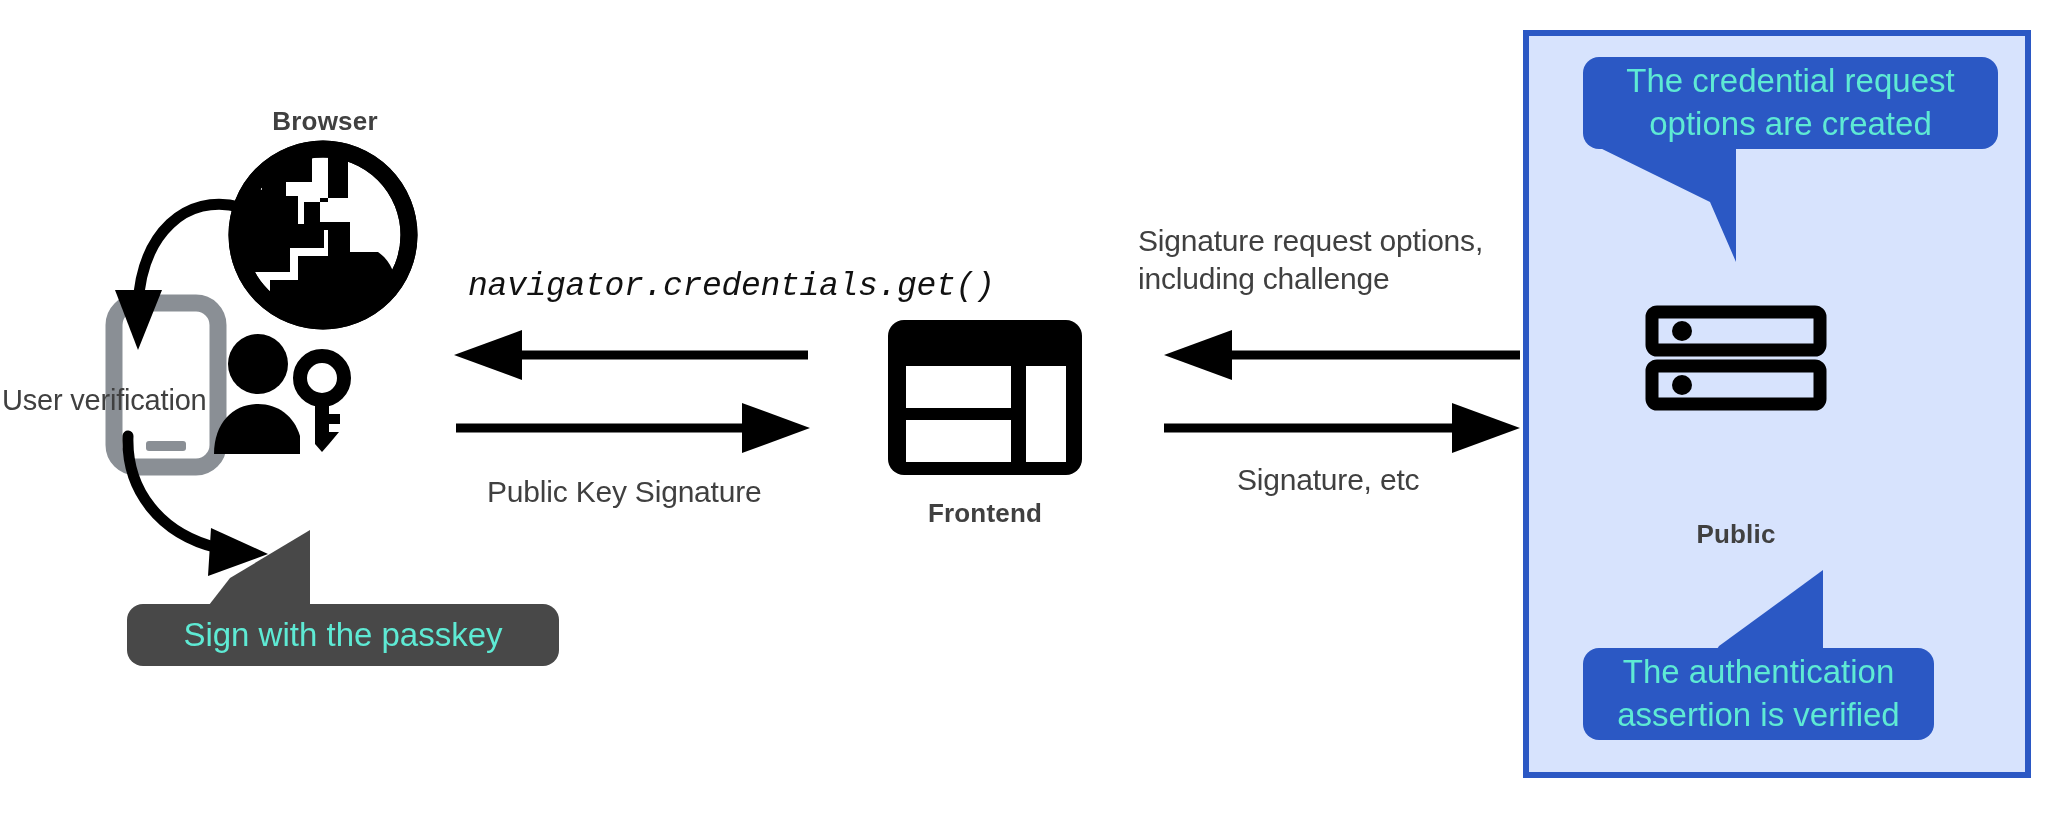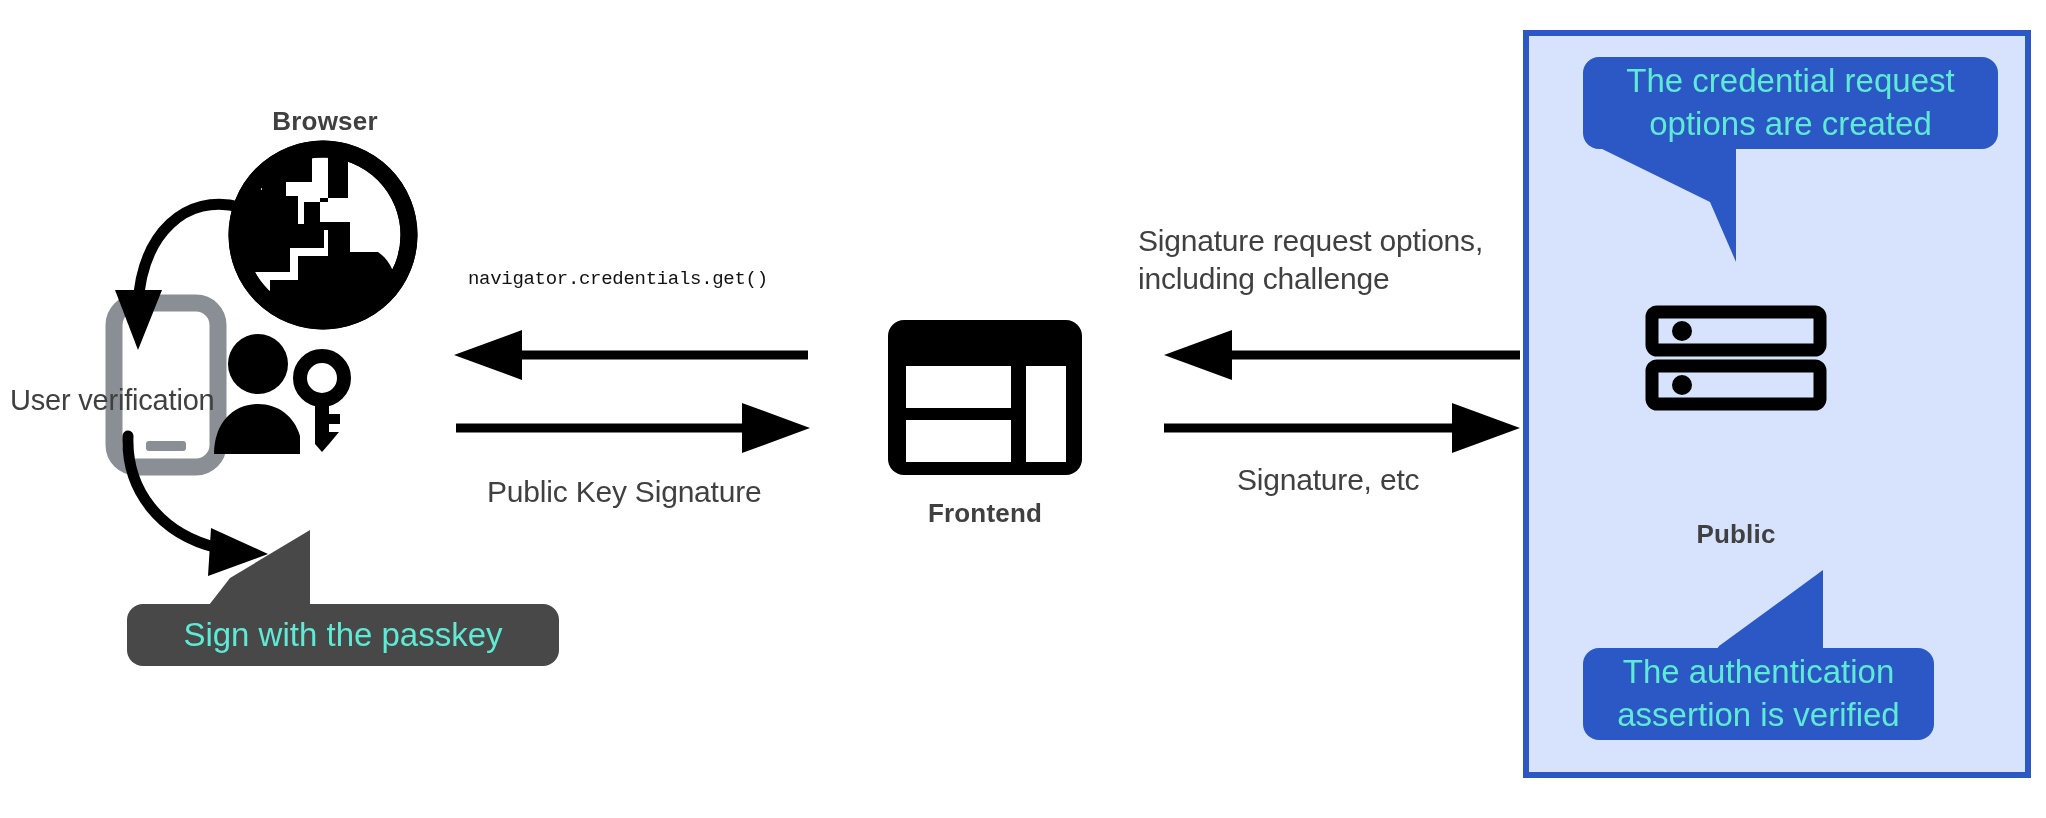--- a/index.html
+++ b/index.html
@@ -29,23 +29,24 @@
     white-space: pre-line;
     letter-spacing: -0.2px;
   }
   .label-bold {
     font-weight: bold;
     font-size: 26px;
     letter-spacing: 0.2px;
   }
   .label-mono {
     font-family: "Liberation Mono", "DejaVu Sans Mono", monospace;
-    font-size: 19px;
+    font-size: 33px;
     color: #111111;
     letter-spacing: -0.3px;
+    font-style: italic;
   }
 
   
   #server-panel {
     left: 1523px;
     top: 30px;
     width: 508px;
     height: 748px;
     background: #d7e3fd;
     border: 6px solid #2b58c4;
@@ -119,21 +120,21 @@
   <svg class="abs" style="left:106px; top:295px; width:120px; height:180px;" viewBox="0 0 120 180">
     <rect x="8" y="8" width="104" height="164" rx="22" ry="22" fill="none" stroke="#8a8f95" stroke-width="17"></rect>
     <rect x="40" y="146" width="40" height="10" rx="3" ry="3" fill="#8a8f95"></rect>
   </svg>
 
   <svg class="abs" style="left:100px; top:185px; width:220px; height:190px;" viewBox="0 0 220 190">
     <path d="M 140 22 C 86 8, 42 48, 38 120" fill="none" stroke="#000000" stroke-width="11" stroke-linecap="round"></path>
     <path d="M 38 165 L 15 105 L 62 105 Z" fill="#000000"></path>
   </svg>
 
-  <div class="abs label" style="left:10px; top:382px; width:250px; font-size:29px;">User verification</div>
+  <div class="abs label" style="left:2px; top:382px; width:250px; font-size:29px;">User verification</div>
 
   <svg class="abs" style="left:110px; top:430px; width:210px; height:160px;" viewBox="0 0 210 160">
     <path d="M 18 6 C 16 60, 50 104, 108 118" fill="none" stroke="#000000" stroke-width="11" stroke-linecap="round"></path>
     <path d="M 158 124 L 98 146 L 101 98 Z" fill="#000000"></path>
   </svg>
 
   <svg class="abs" style="left:200px; top:330px; width:160px; height:140px;" viewBox="0 0 160 140">
     <circle cx="58" cy="34" r="30" fill="#000000"></circle>
     <path d="M 14 124 C 14 92, 34 74, 58 74 C 78 74, 94 86, 100 106 L 100 124 Z" fill="#000000"></path>
     <circle cx="122" cy="48" r="22" fill="none" stroke="#000000" stroke-width="14"></circle>

